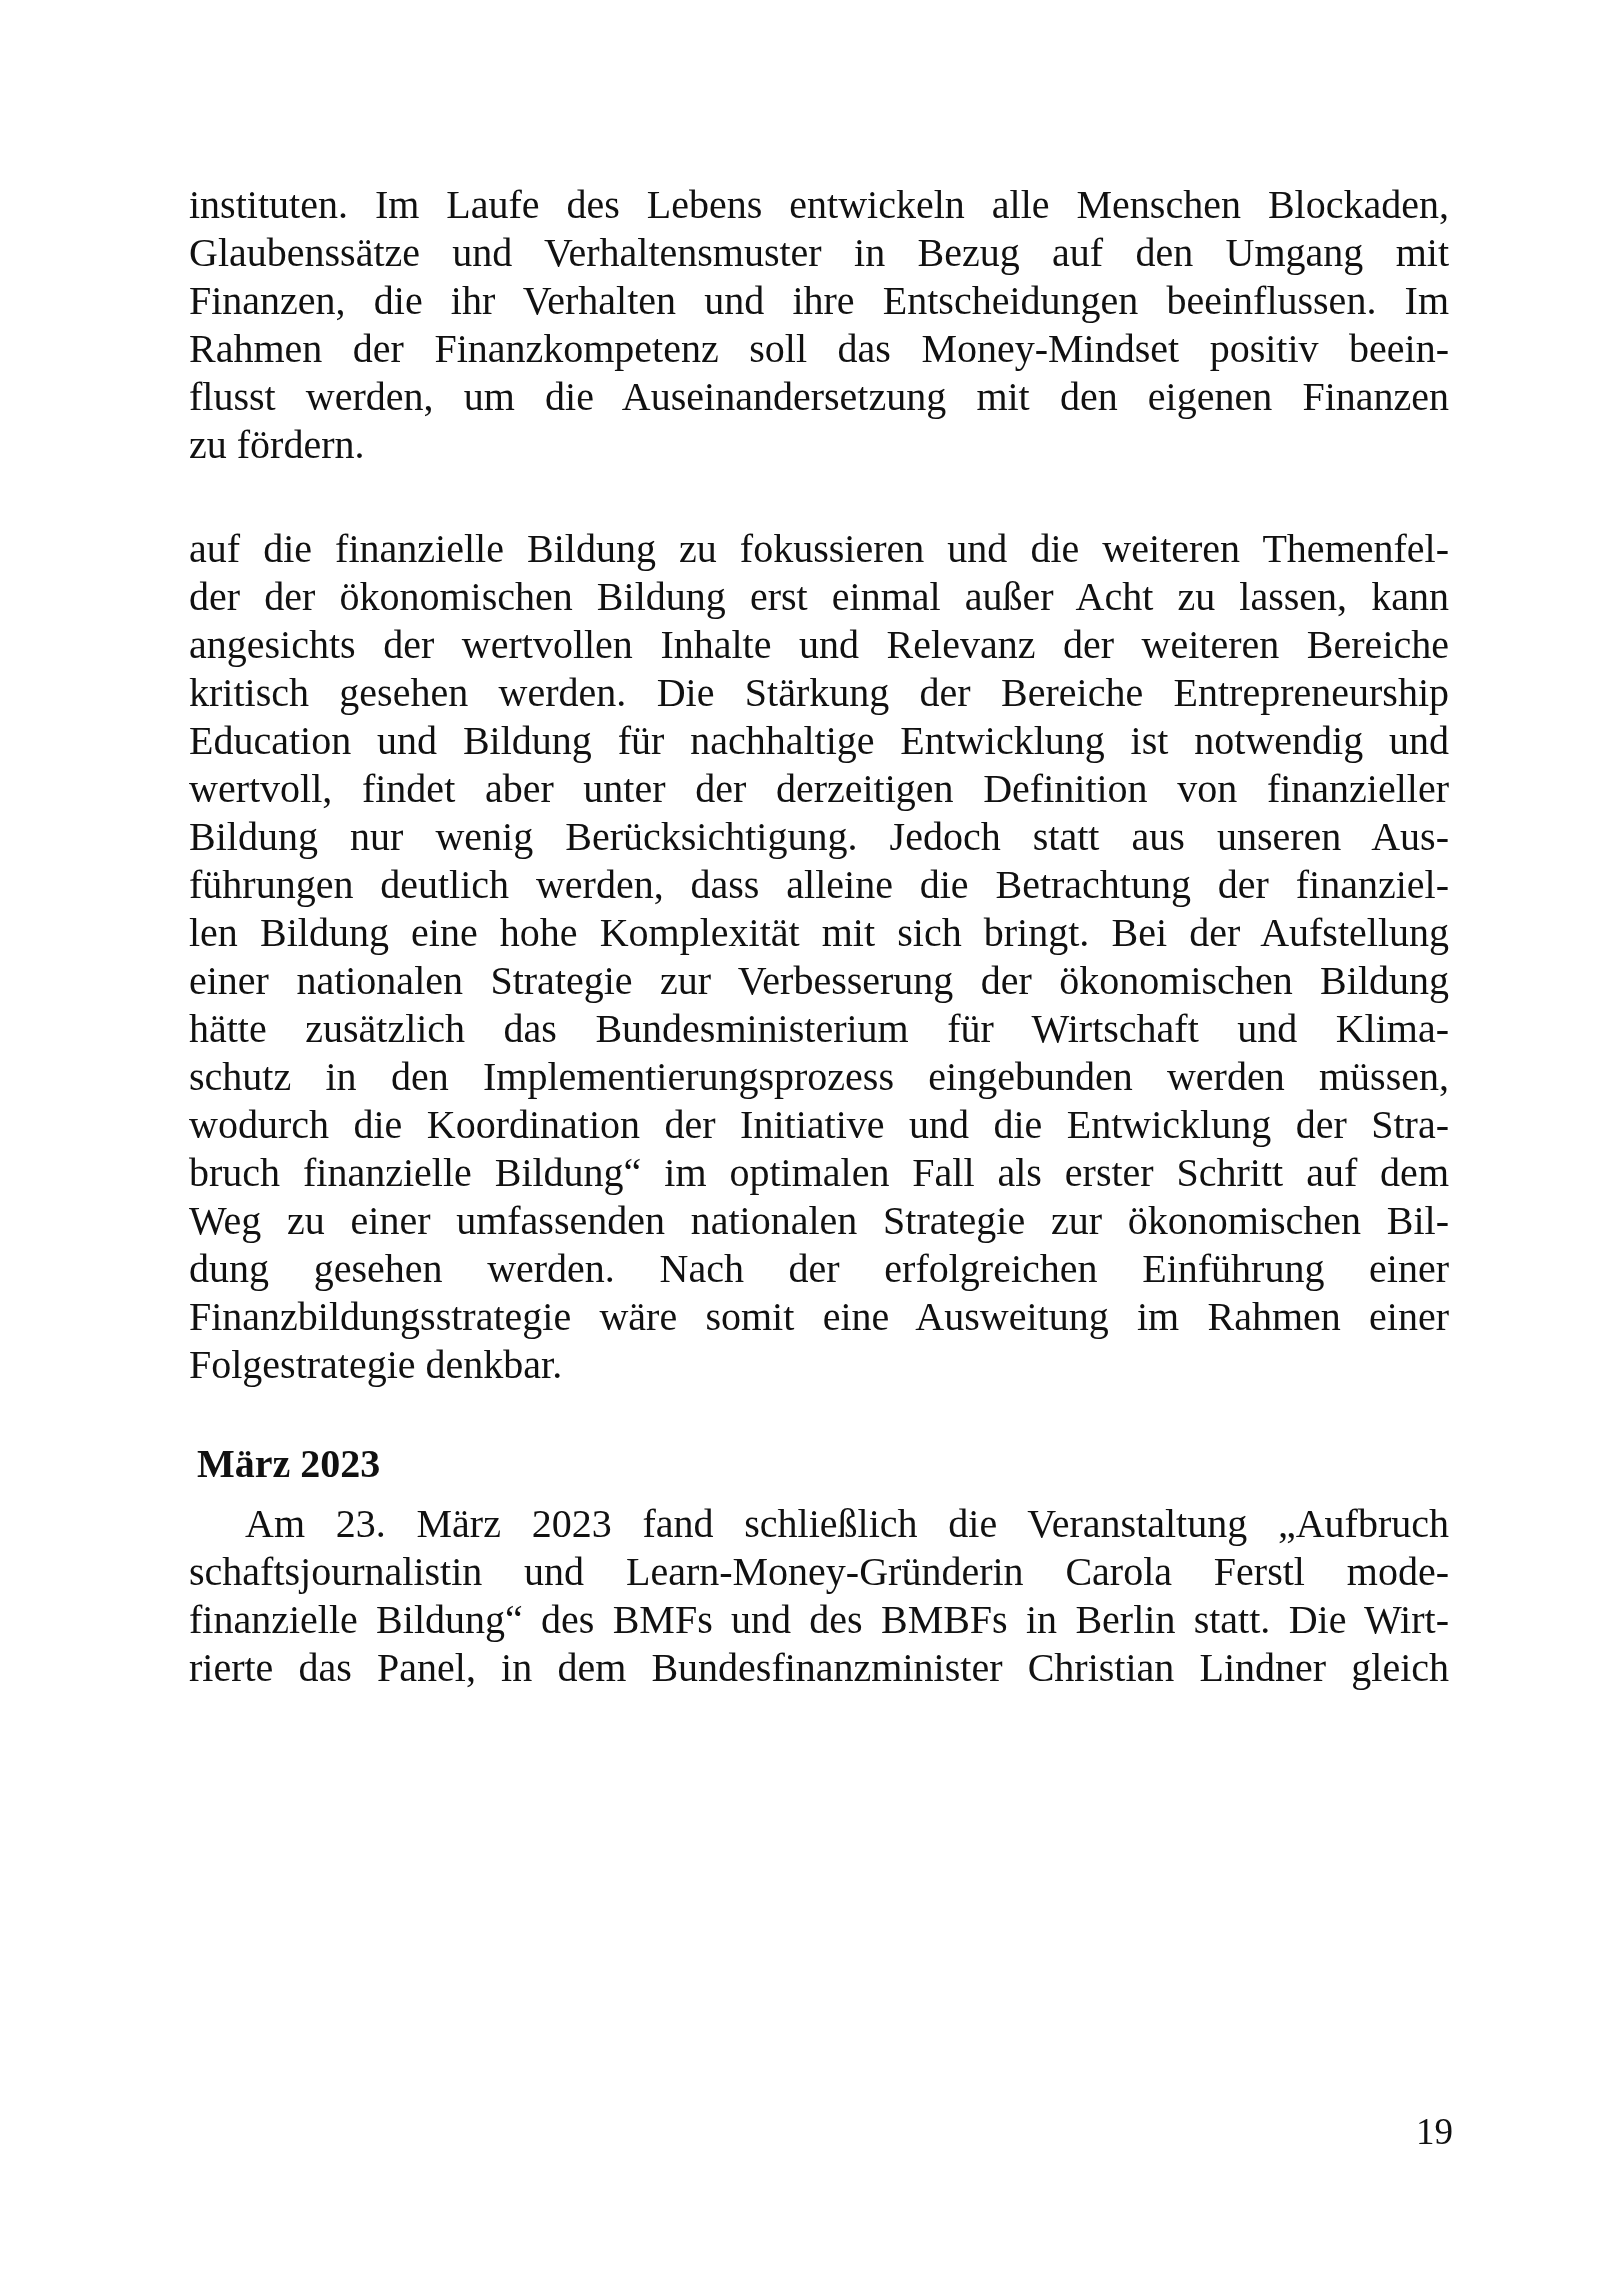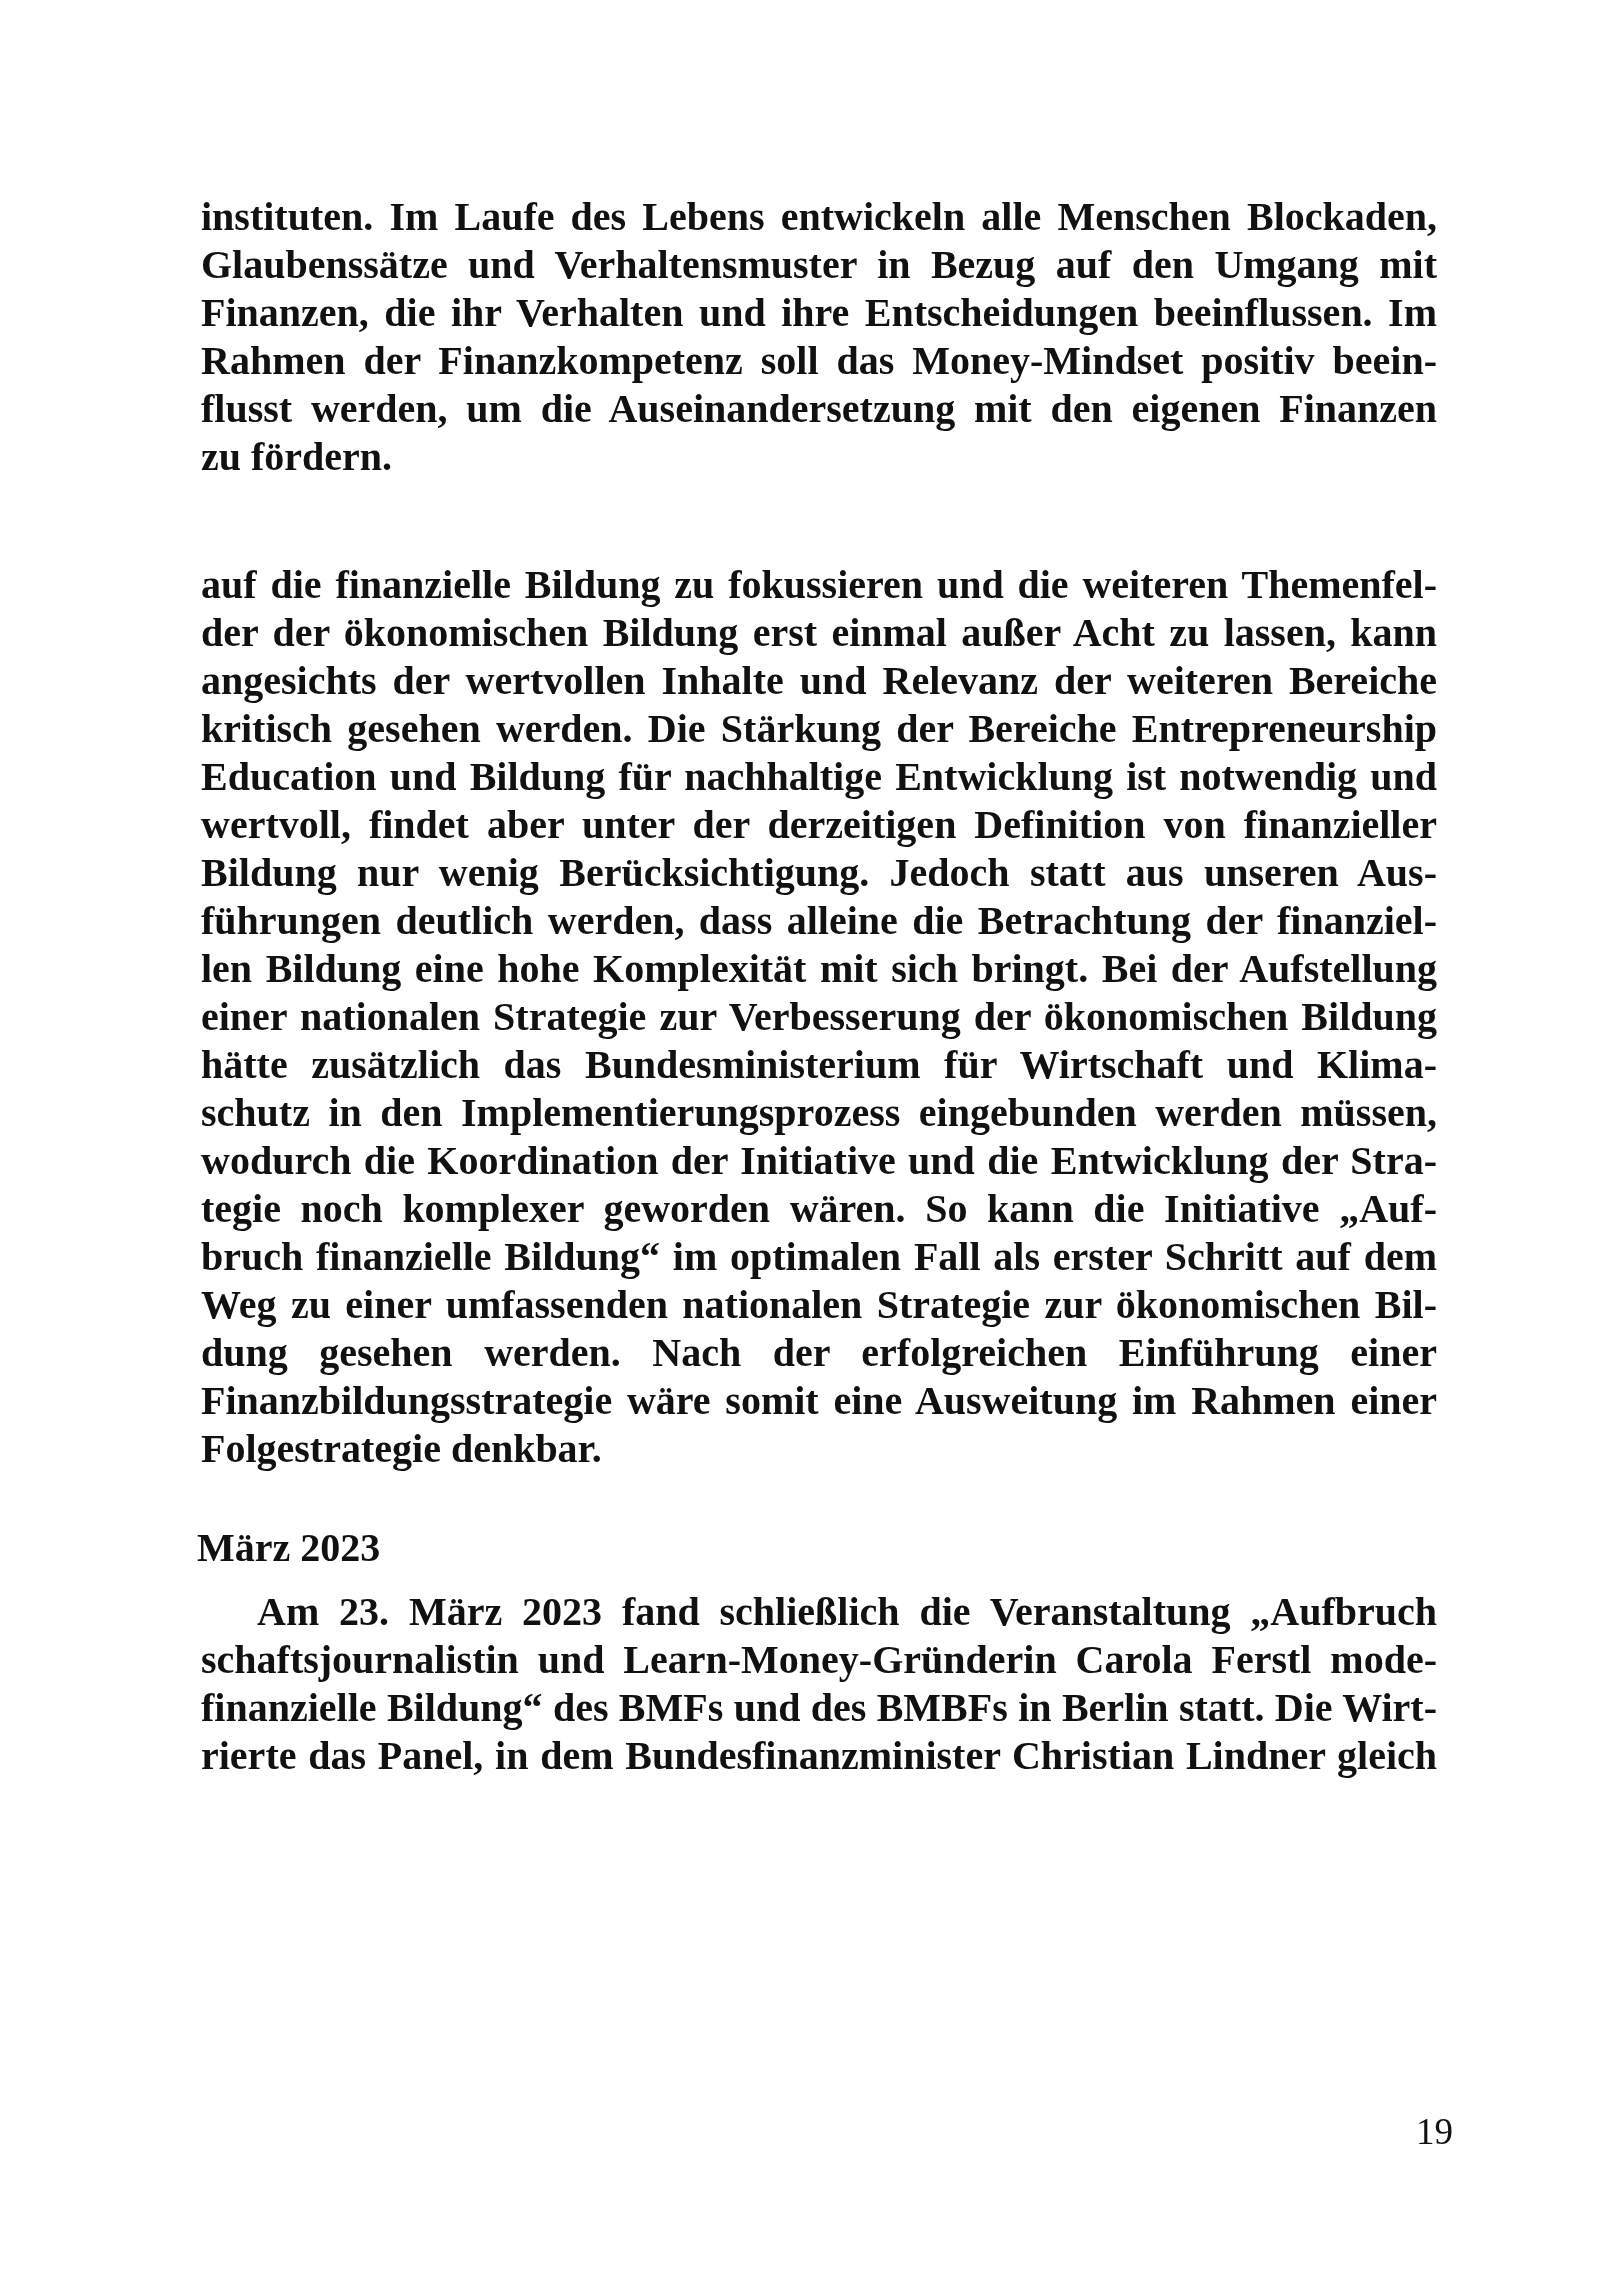--- a/index.html
+++ b/index.html
@@ -19,22 +19,21 @@
       position: absolute;
       left: 185px;
       top: 177px;
       width: 1268px;
     }
     .para {
       font-size: 40px;
       line-height: 48px;
       text-align: justify;
       hyphens: manual;
-      margin: 16px;
-      font-weight: bold;
+      margin: 4px;
     }
     .para .line {
       display: block;
       text-align: justify;
       text-align-last: justify;
       white-space: nowrap;
       overflow: visible;
     }
     .para .line.last {
       text-align-last: left;
@@ -83,21 +82,20 @@
     <span class="line">kritisch gesehen werden. Die Stärkung der Bereiche Entrepreneurship</span>
     <span class="line">Education und Bildung für nachhaltige Entwicklung ist notwendig und</span>
     <span class="line">wertvoll, findet aber unter der derzeitigen Definition von finanzieller</span>
     <span class="line">Bildung nur wenig Berücksichtigung. Jedoch statt aus unseren Aus-</span>
     <span class="line">führungen deutlich werden, dass alleine die Betrachtung der finanziel-</span>
     <span class="line">len Bildung eine hohe Komplexität mit sich bringt. Bei der Aufstellung</span>
     <span class="line">einer nationalen Strategie zur Verbesserung der ökonomischen Bildung</span>
     <span class="line">hätte zusätzlich das Bundesministerium für Wirtschaft und Klima-</span>
     <span class="line">schutz in den Implementierungsprozess eingebunden werden müssen,</span>
     <span class="line">wodurch die Koordination der Initiative und die Entwicklung der Stra-</span>
-    <span class="line">tegie noch komplexer geworden wären. So kann die Initiative „Auf-</span>
     <span class="line">bruch finanzielle Bildung“ im optimalen Fall als erster Schritt auf dem</span>
     <span class="line">Weg zu einer umfassenden nationalen Strategie zur ökonomischen Bil-</span>
     <span class="line">dung gesehen werden. Nach der erfolgreichen Einführung einer</span>
     <span class="line">Finanzbildungsstrategie wäre somit eine Ausweitung im Rahmen einer</span>
     <span class="line last">Folgestrategie denkbar.</span>
   </p>
 
   <h2 class="heading">März 2023</h2>
 
   <p class="para">

